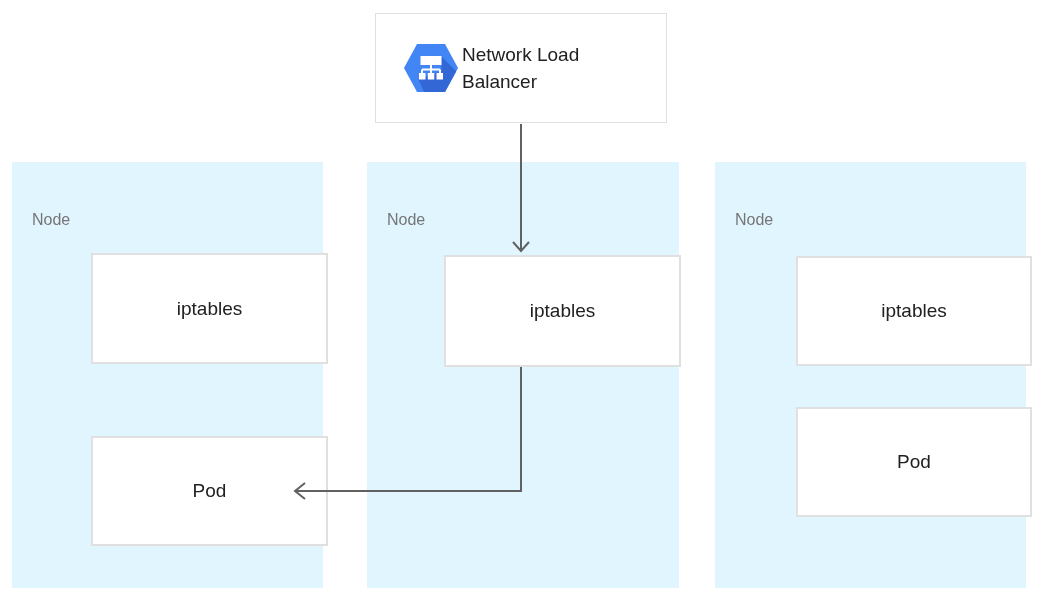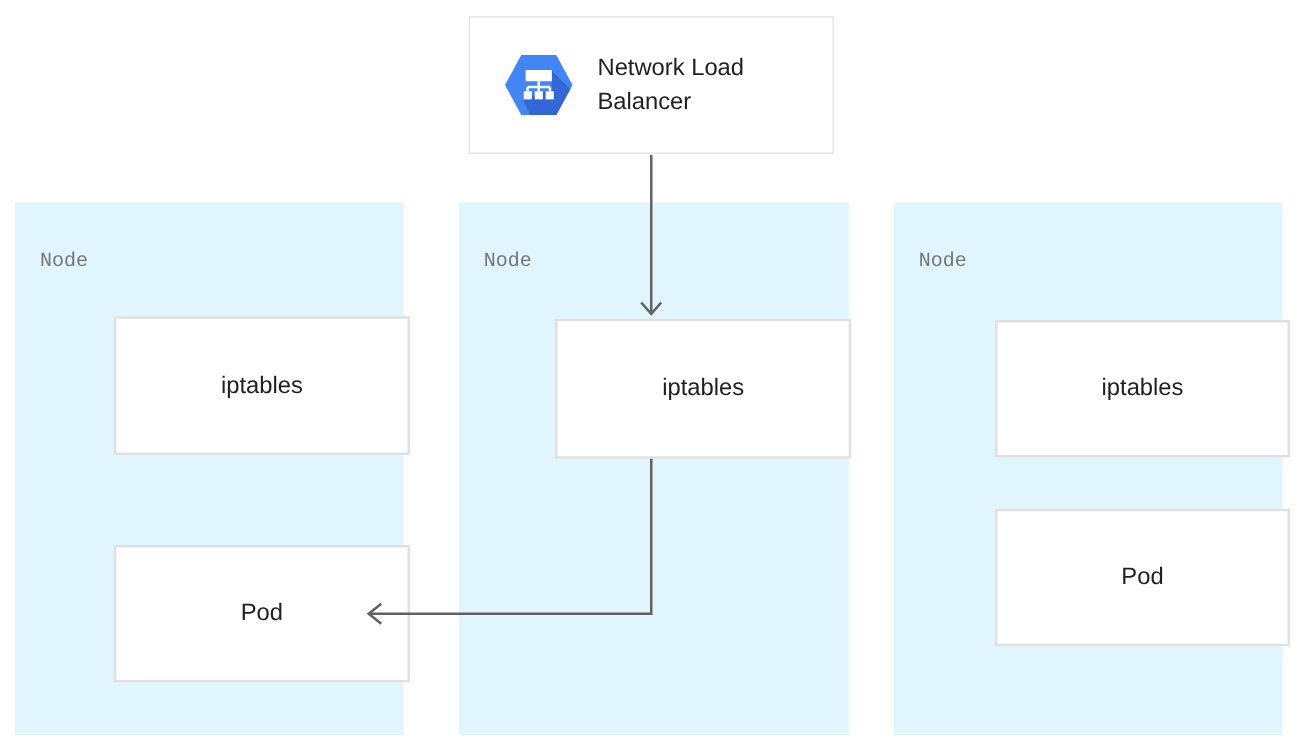--- a/index.html
+++ b/index.html
@@ -18,42 +18,41 @@
     width: 292px; height: 110px;
     background: #ffffff;
     border: 1px solid var(--box-border, #e0e0e0);
     box-sizing: border-box;
     display: flex;
     align-items: center;
     padding-left: 27px;
   }
   .nlb-icon { width: 56px; height: 50px; flex: 0 0 auto; }
   .nlb-label {
-    margin-left: 19px;
+    margin-left: 3px;
     width: 160px;
     font-size: 19px;
     line-height: 27px;
     color: var(--text-dark, #212121);
   }
   
   .node-panel {
     position: absolute;
     top: 162px;
     height: 426px;
     background: var(--node-bg, #e1f5fe);
   }
   .node-panel.left  { left: 12px;  width: 311px; }
   .node-panel.mid   { left: 367px; width: 312px; }
   .node-panel.right { left: 715px; width: 311px; }
   .node-label {
     position: absolute;
-    left: 20px; top: 38px;
+    left: 20px; top: 49px;
     font-size: 16px;
     color: var(--node-label, #757575);
-    font-family: Liberation Mono, monospace;
   }
   
   .inner-box {
     position: absolute;
     background: #ffffff;
     border: 2px solid var(--box-border, #e0e0e0);
     box-sizing: border-box;
     display: flex;
     align-items: center;
     justify-content: center;

